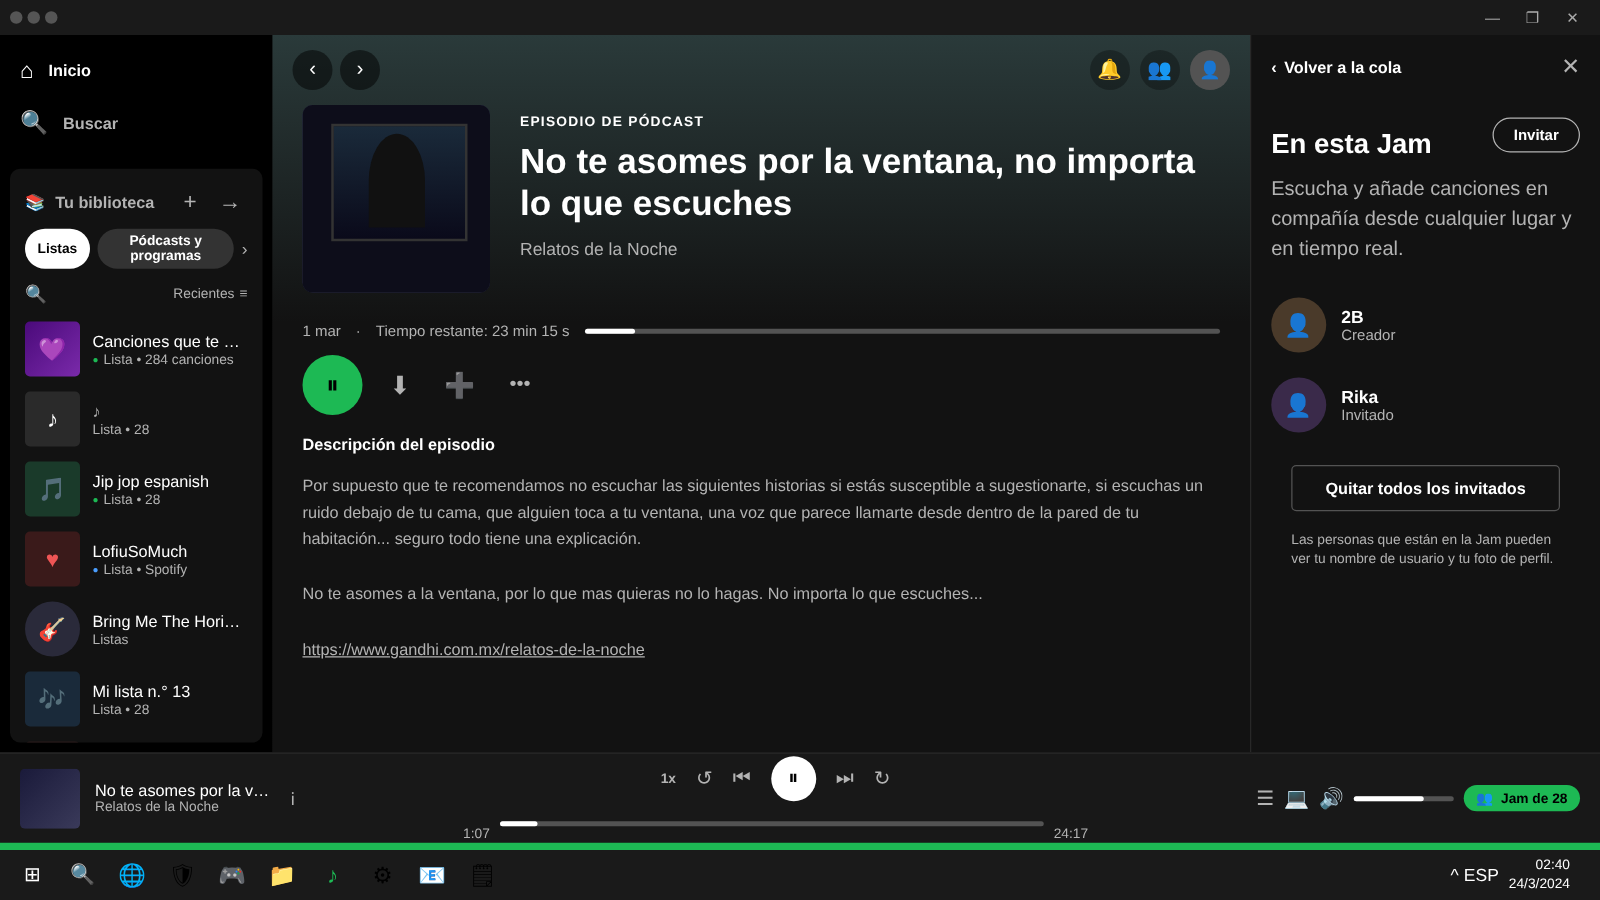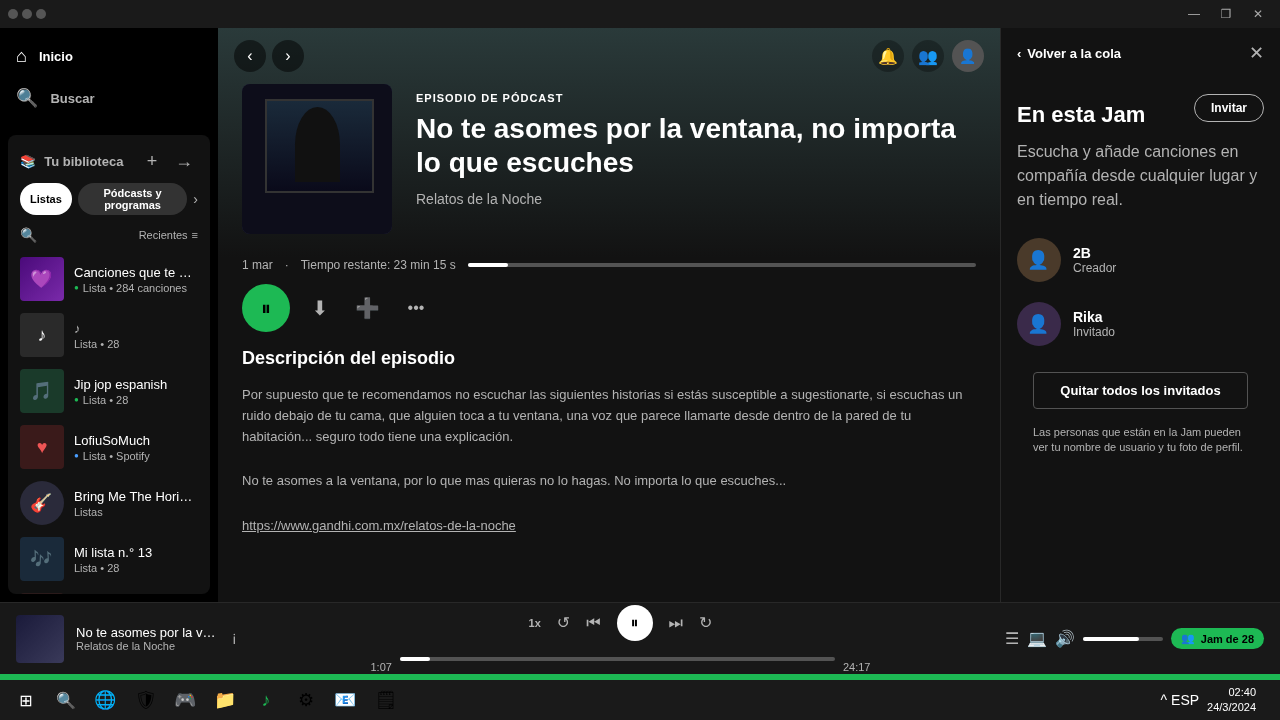--- a/index.html
+++ b/index.html
@@ -380,21 +380,21 @@
     .ctrl-btn-more {
       font-size: 16px;
       color: #b3b3b3;
     }
 
     
     .episode-description {
       padding: 0 24px 24px 24px;
     }
     .desc-title {
-      font-size: 18px;
+      font-size: 13px;
       font-weight: 700;
       color: #fff;
       margin-bottom: 16px;
     }
     .desc-text {
       font-size: 13px;
       color: #b3b3b3;
       line-height: 1.6;
       margin-bottom: 24px;
     }

